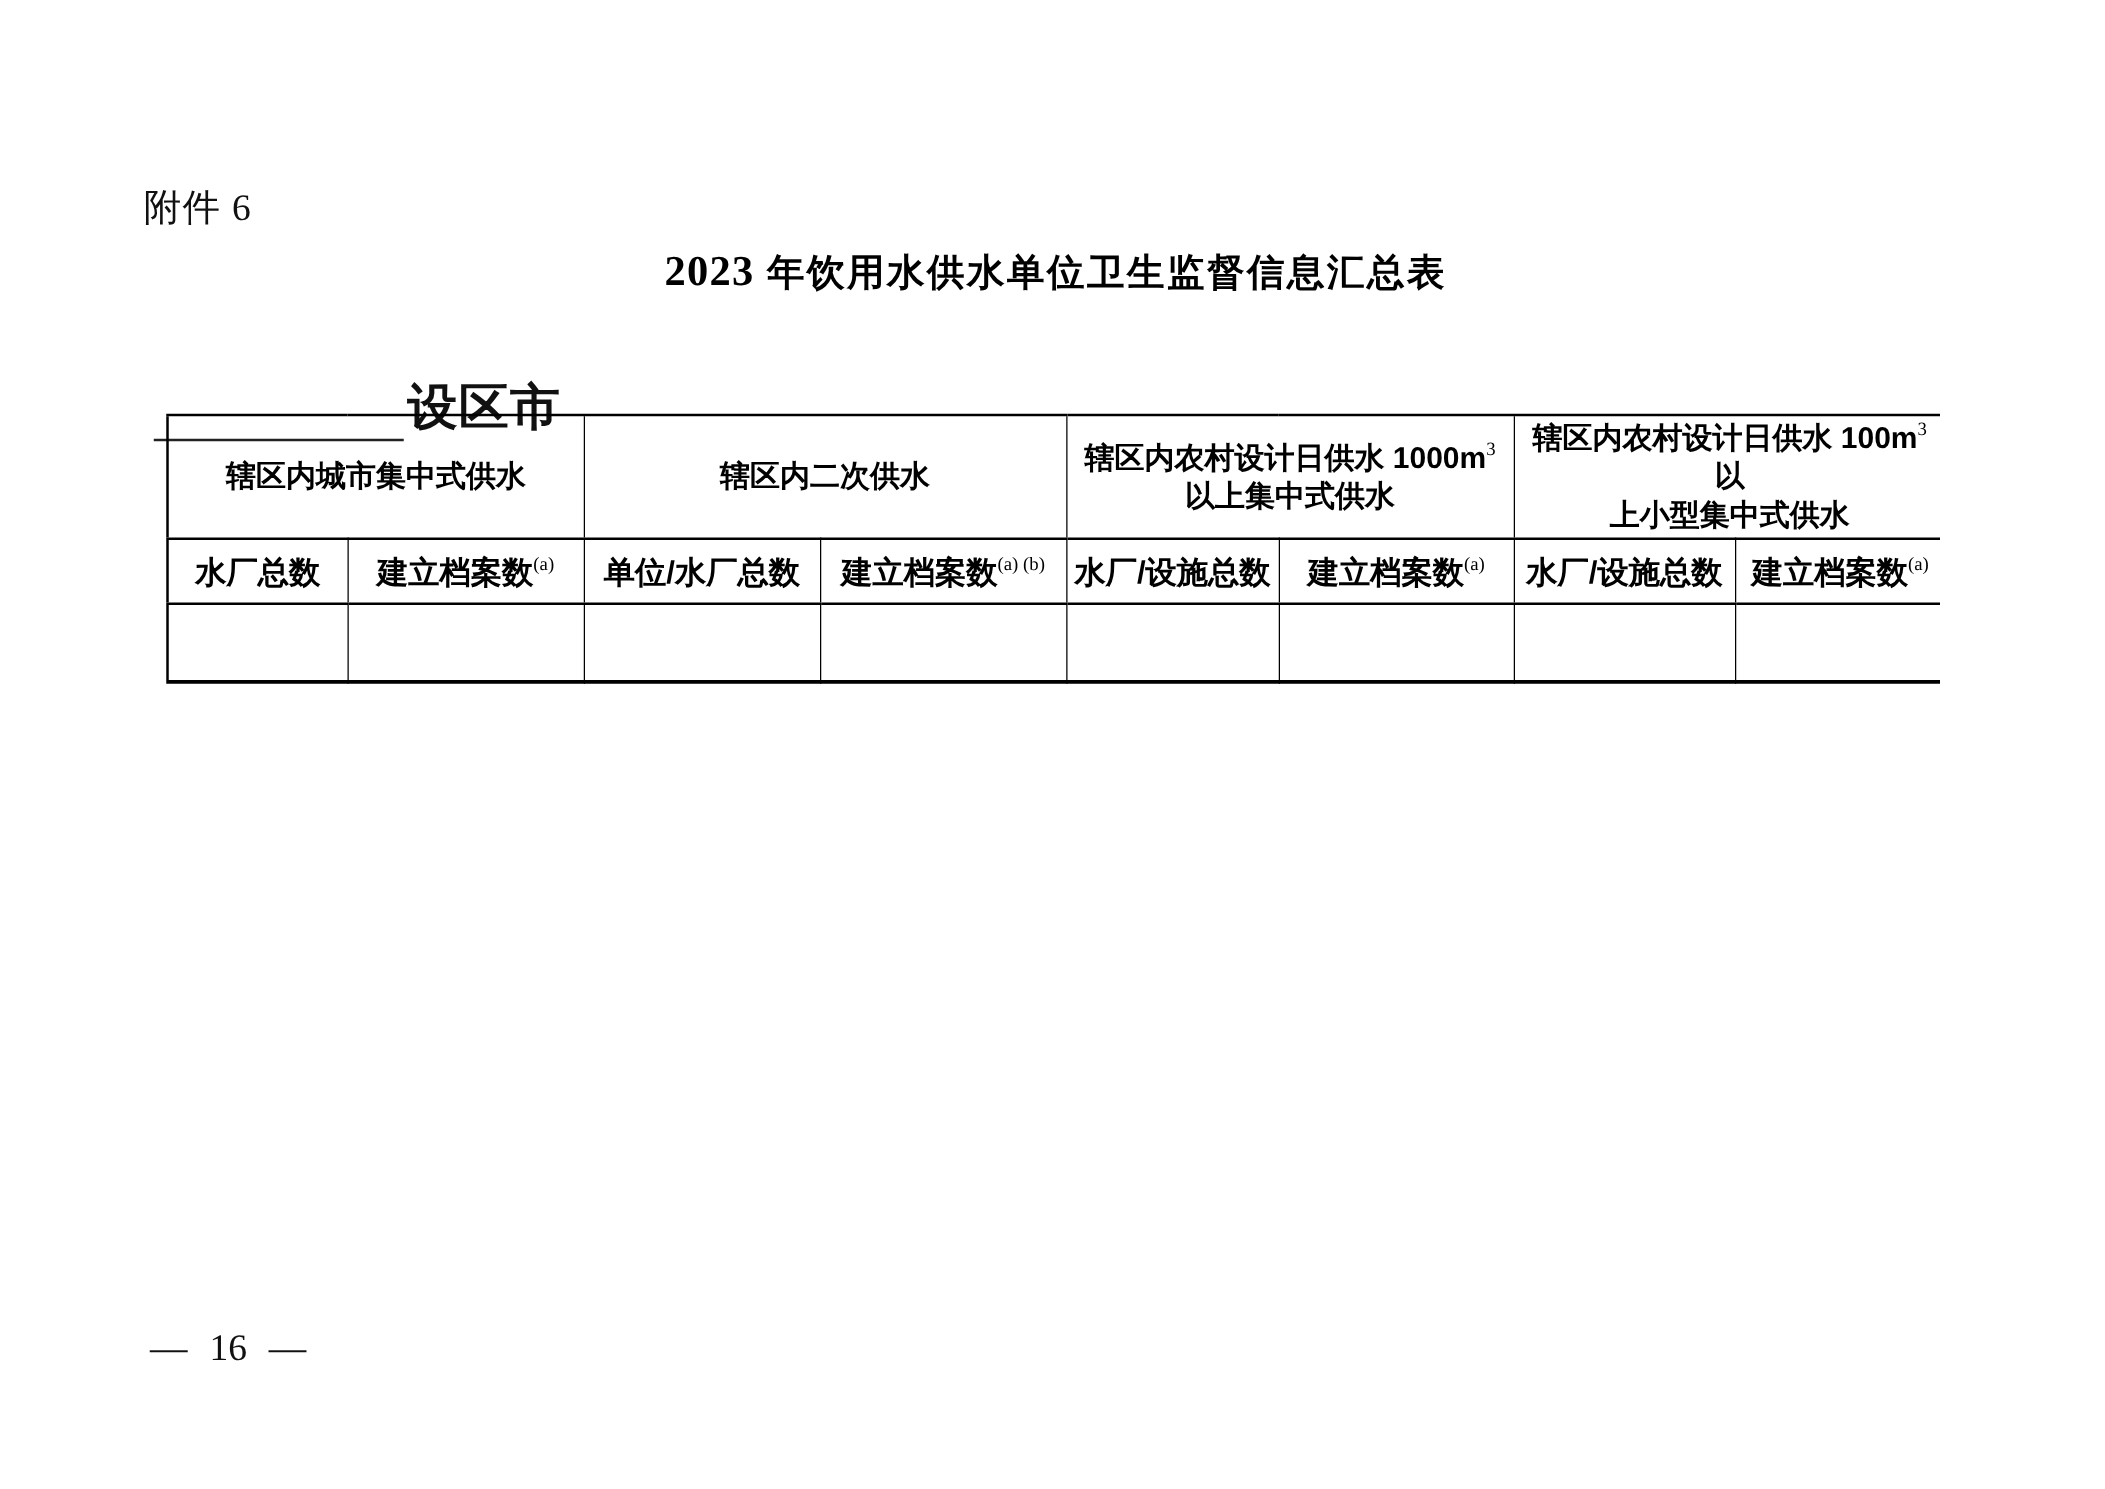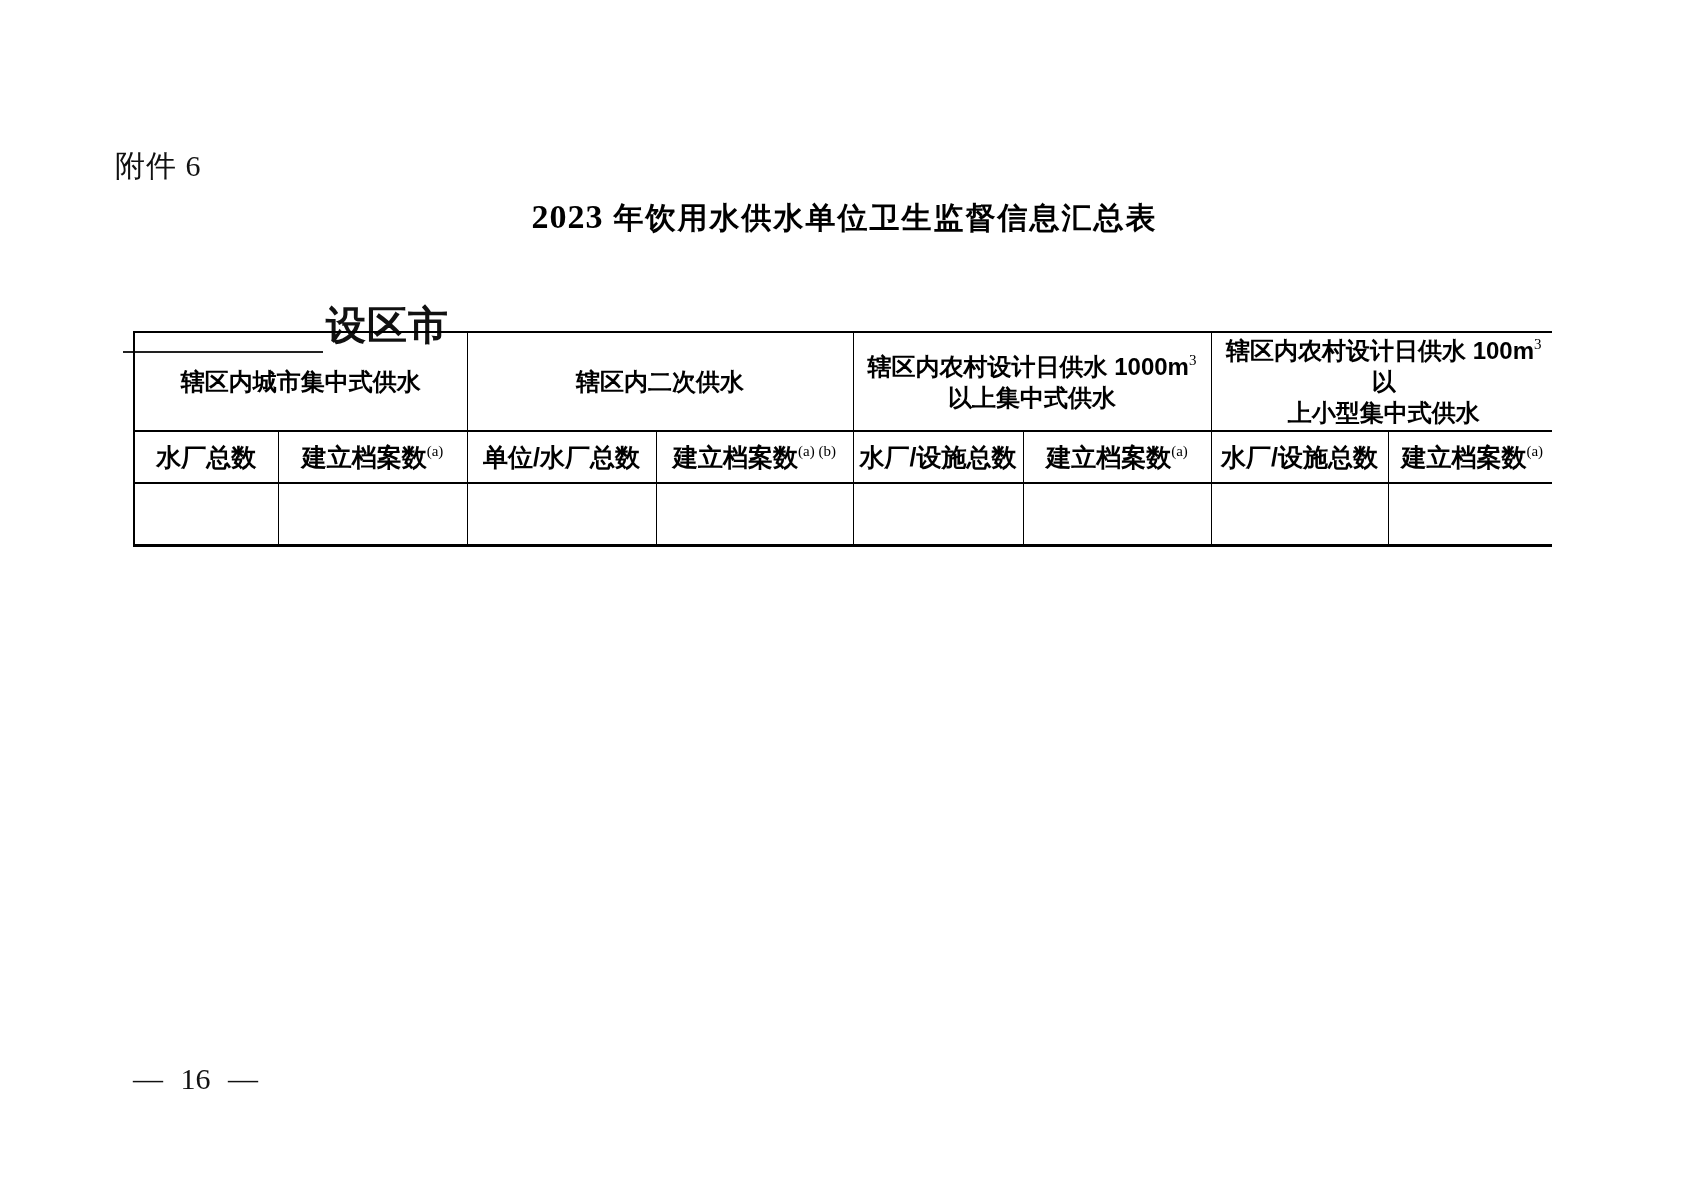--- a/index.html
+++ b/index.html
@@ -120,21 +120,21 @@
     font-size: 25px;
     font-weight: 700;
     color: #000;
     font-family: "Liberation Serif", "DejaVu Serif", serif;
   }
   .footnote {
     line-height: 35px;
   }
   .page-number {
     position: absolute;
-    left: 133px;
+    left: 120px;
     top: 1062px;
     font-size: 30px;
     font-family: "Liberation Serif", "DejaVu Serif", serif;
     color: #111;
     word-spacing: 10px;
   }
 </style>
 </head>
 <body>
 

